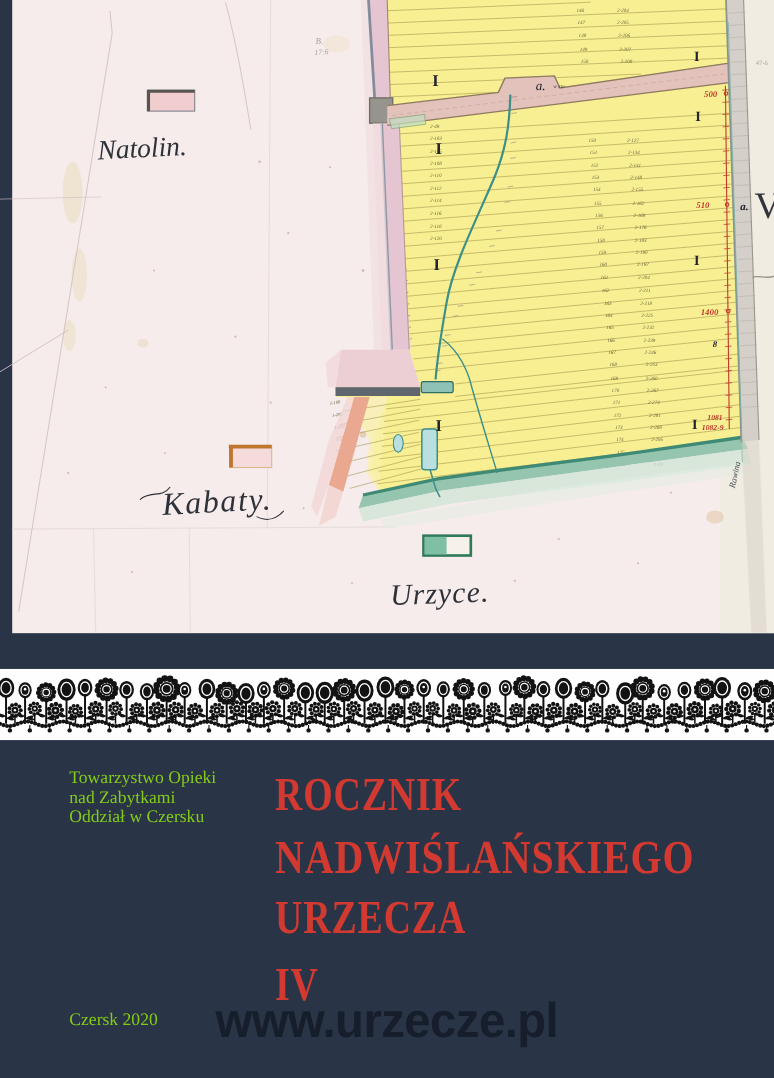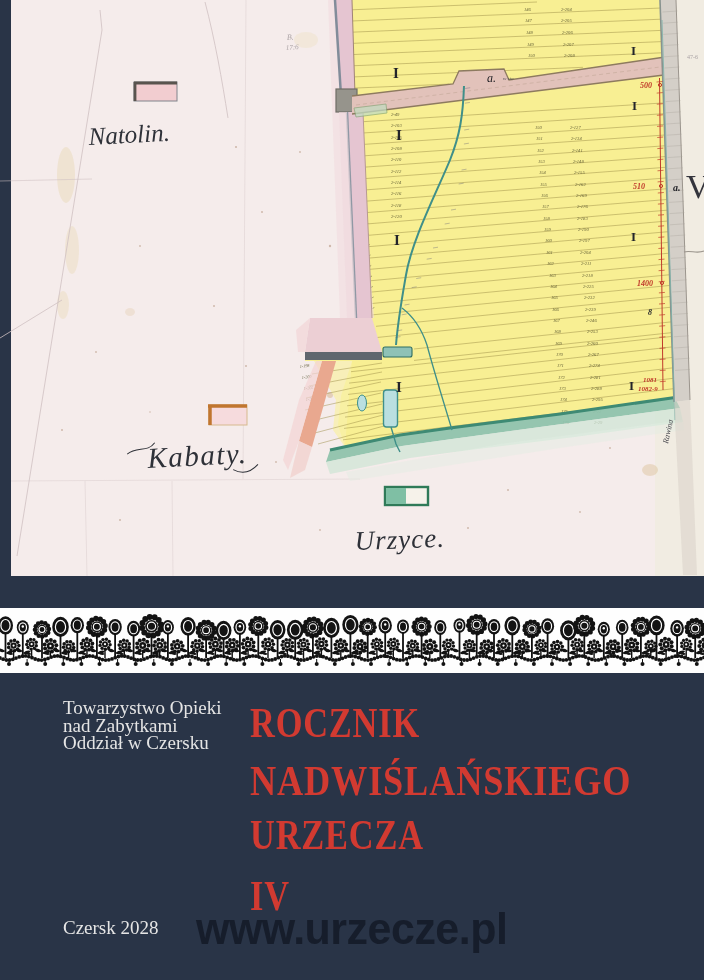--- a/index.html
+++ b/index.html
@@ -1,18 +1,18 @@
 <!DOCTYPE html>
 <html><head><meta charset="utf-8">
 <style>
 html,body{margin:0;padding:0;background:#293447;}
 #cover{position:relative;width:704px;height:980px;overflow:hidden;background:#293447;font-family:"Liberation Serif",serif;}
 .t{position:absolute;white-space:nowrap;}
 .title{color:#d23a31;font-weight:bold;font-size:43px;letter-spacing:1px;transform-origin:0 0;}
-.small{color:#e5e5e5;font-size:19px;line-height:17.6px;}
+.small{color:#84cc16;font-size:16px;line-height:17.6px;}
 </style></head>
 <body>
 <div id="cover">
 
 <svg width="704" height="576" viewBox="0 0 704 576" style="position:absolute;left:0;top:0">
 
 <rect x="11" y="0" width="693" height="576" fill="#f5eceb"></rect>
 <rect x="655" y="0" width="49" height="576" fill="#f1ece2"></rect>
 
 <rect x="0" y="0" width="11" height="576" fill="#293447"></rect>
@@ -1603,16 +1603,16 @@
 <div class="t small" style="left:63px;top:699px">Towarzystwo Opieki<br>nad Zabytkami<br>Oddział w Czersku</div>
 
 <div class="t title" style="left:250px;top:698px;transform:scaleX(0.80)">ROCZNIK</div>
 
 <div class="t title" style="left:250px;top:756px;transform:scaleX(0.843)">NADWIŚLAŃSKIEGO</div>
 
 <div class="t title" style="left:250px;top:810px;transform:scaleX(0.80)">URZECZA</div>
 
 <div class="t title" style="left:250px;top:871px;transform:scaleX(0.80)">IV</div>
 
-<div class="t small" style="left:63px;top:919px">Czersk 2028</div>
+<div class="t small" style="left:63px;top:919px">Czersk 2020</div>
 
 <div class="t" style="left:196px;top:904px;font-family:'Liberation Sans',sans-serif;font-weight:bold;font-size:44.5px;color:#161d2b;transform:scaleX(0.965);transform-origin:0 0;letter-spacing:-0.5px">www.urzecze.pl</div>
 </div>
 
 </body></html>

